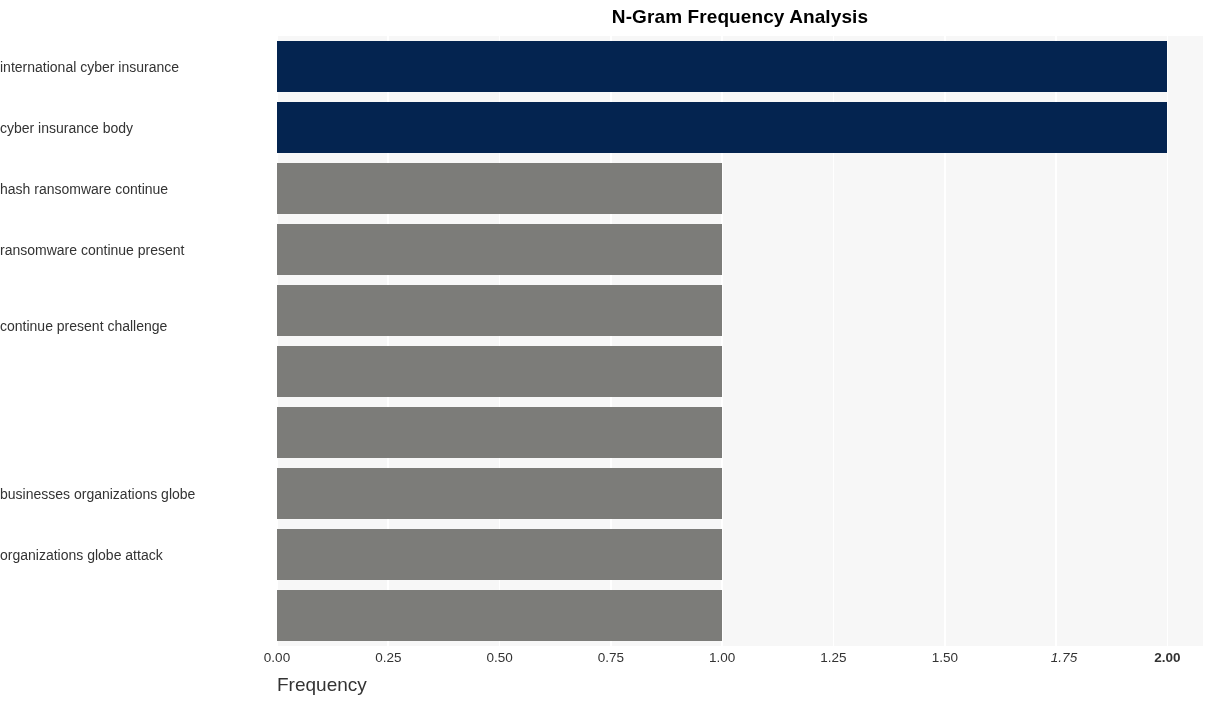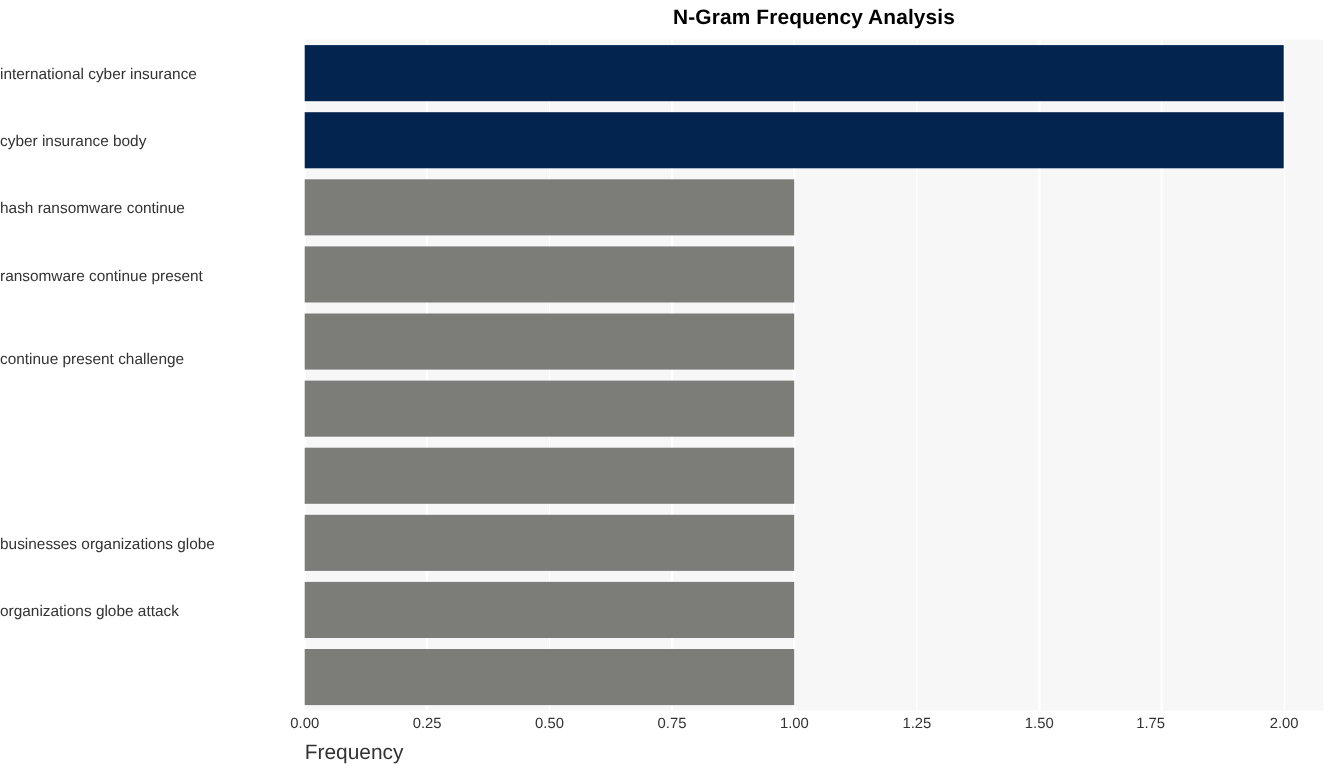--- a/index.html
+++ b/index.html
@@ -156,19 +156,19 @@
     </div>
 
   <div id="xtick-layer">
       <div class="xtick-label" style="left: 0px;">0.00</div>
       <div class="xtick-label" style="left: 111.298px;">0.25</div>
       <div class="xtick-label" style="left: 222.596px;">0.50</div>
       <div class="xtick-label" style="left: 333.894px;">0.75</div>
       <div class="xtick-label" style="left: 445.192px; text-align: right;">1.00</div>
       <div class="xtick-label" style="left: 556.49px;">1.25</div>
       <div class="xtick-label" style="left: 667.788px;">1.50</div>
-      <div class="xtick-label" style="left: 769px;">1.75</div>
-      <div class="xtick-label" style="left: 890.385px;">2.00</div>
+      <div class="xtick-label" style="left: 787px; font-style: italic;">1.75</div>
+      <div class="xtick-label" style="left: 890.385px; font-weight: bold;">2.00</div>
     </div>
 
   <div id="xaxis-title">Frequency</div>
 
 </div>
 
 </body></html>

